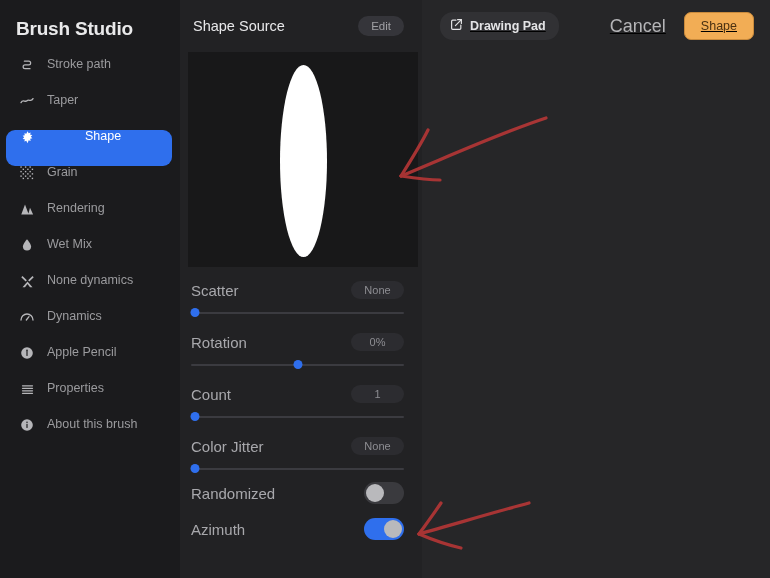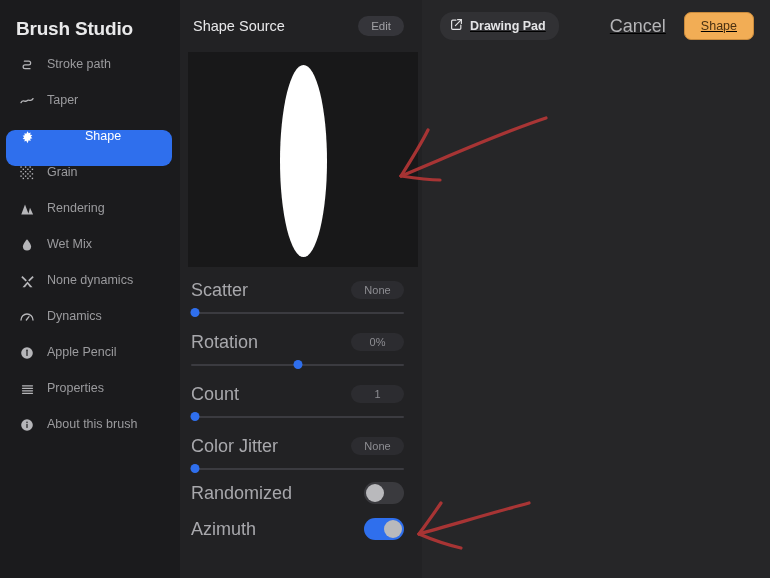--- a/index.html
+++ b/index.html
@@ -108,21 +108,21 @@
     padding: 18px 0 0 11px;
   }
 
   .ctrl { padding: 0 18px 0 11px; margin-top: 13px; }
   .ctrl-row {
     display: flex;
     align-items: center;
     justify-content: space-between;
     height: 20px;
   }
-  .ctrl-label { font-size: 18px; color: #a8a8ac; }
+  .ctrl-label { font-size: 15px; color: #a8a8ac; }
   .value-pill {
     background: #2c2c30;
     color: #8e8e93;
     font-size: 11px;
     border-radius: 10px;
     min-width: 53px;
     text-align: center;
     padding: 3px 10px;
   }
   .slider {

